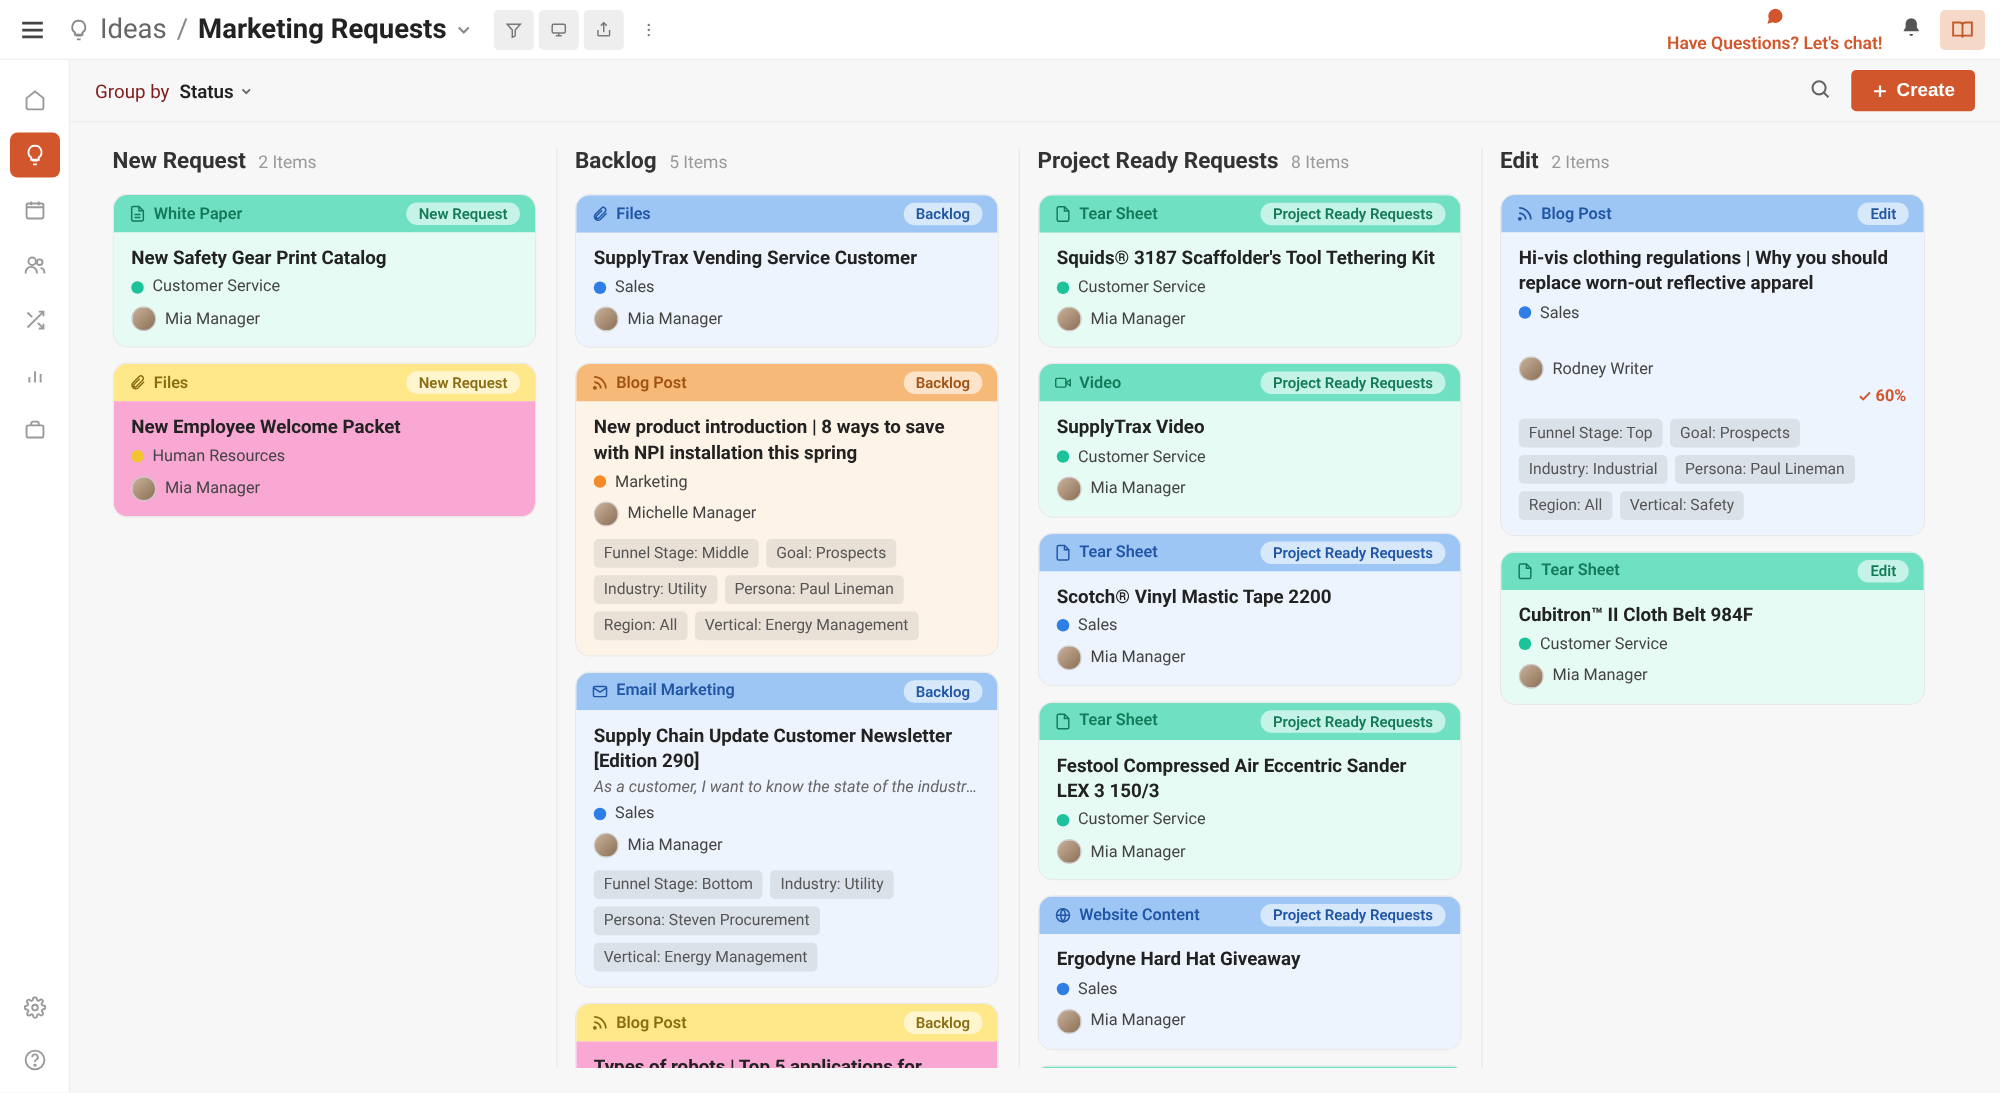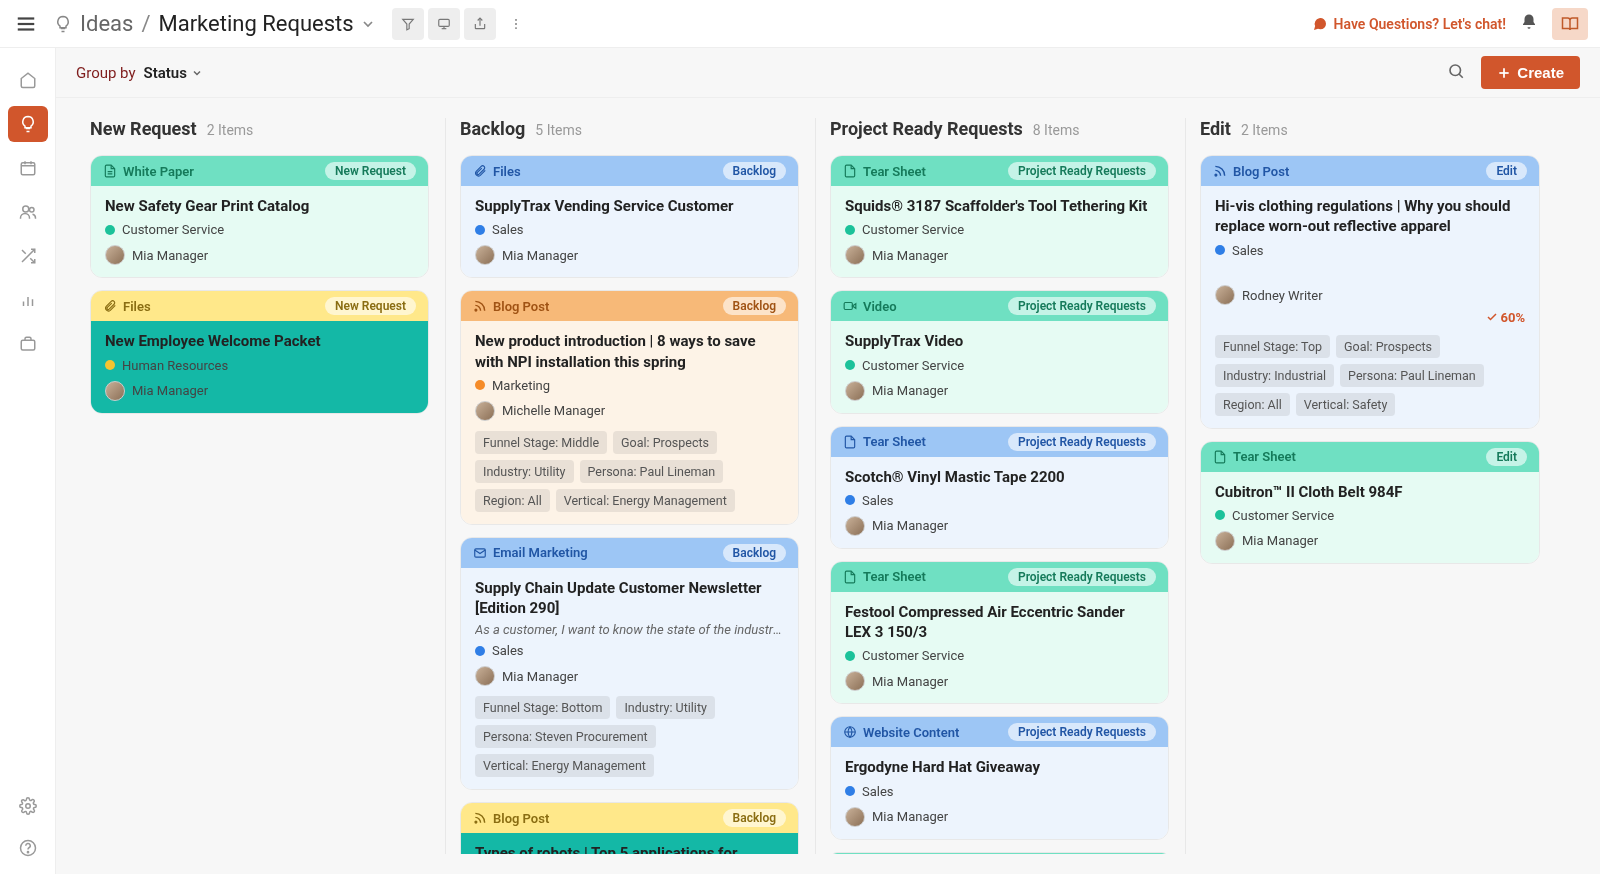--- a/index.html
+++ b/index.html
@@ -6,29 +6,29 @@
   body { font-family: -apple-system, BlinkMacSystemFont, "Segoe UI", Roboto, Helvetica, Arial, sans-serif; background: #f7f7f7; color: #222; font-size: 14px; width: 1600px; height: 874px; overflow: hidden; }
   
   .topbar { height: 48px; background: #fff; display: flex; align-items: center; padding: 0 12px; border-bottom: 1px solid #eee; }
   .hamburger { width: 28px; height: 28px; display: flex; align-items: center; justify-content: center; cursor: pointer; margin-right: 14px; }
   .hamburger svg { width: 22px; height: 22px; }
   
   .breadcrumb { display: flex; align-items: center; font-size: 22px; color: #555; }
   .breadcrumb .bc-icon { margin-right: 8px; color: #888; display:flex; align-items:center;}
   .breadcrumb .bc-text { color: #666; }
   .breadcrumb .sep { margin: 0 8px; color: #888; }
-  .breadcrumb .bc-current { color: #222; font-weight: 400; }
+  .breadcrumb .bc-current { color: #222; font-weight: 700; }
   .breadcrumb .caret { margin-left: 6px; color: #888; display:flex; align-items:center;}
   
   .top-btns { display: flex; margin-left: 16px; gap:4px; }
   .top-btn { width: 32px; height: 32px; background: #eee; border-radius: 4px; display: flex; align-items: center; justify-content: center; color: #777; cursor: pointer; }
   .top-btn.bare { background: transparent; }
   
   .spacer { flex: 1; }
-  .chat-link { color: #d1562c; font-weight: 600; font-size: 14px; display: flex; align-items: center; gap: 6px; cursor:pointer; }
+  .chat-link { color: #d1562c; font-weight: 600; font-size: 14px; display: flex; align-items: center; gap: 6px; cursor:pointer;flex-direction:column; }
   .bell { margin: 0 14px; color: #555; cursor:pointer; }
   .user-book { width: 36px; height: 32px; background: #f6d8c8; border-radius: 4px; display: flex; align-items: center; justify-content: center; color: #c05a2a; cursor:pointer; }
   
   .layout { display: flex; height: calc(874px - 48px); }
   
   .sidebar { width: 56px; background: #fff; border-right: 1px solid #eee; display: flex; flex-direction: column; align-items: center; padding-top: 14px; gap: 8px; position:relative;}
   .side-item { width: 40px; height: 36px; border-radius: 6px; display: flex; align-items: center; justify-content: center; color: #999; cursor: pointer; }
   .side-item.active { background: #d1562c; color: #fff; }
   .sidebar-bottom { position: absolute; bottom: 8px; display:flex; flex-direction:column; gap:6px; align-items:center;}
   
@@ -62,21 +62,21 @@
   .owner-line { display: flex; align-items: center; font-size: 13px; color: #444; margin-top: 8px; }
   .avatar { width: 20px; height: 20px; border-radius: 50%; background: linear-gradient(135deg,#c9b199,#8b6f56); margin-right: 7px; border:1px solid #ccc; flex-shrink:0;}
   .owner-spacer { flex:1;}
   .progress { color:#d1562c; font-weight:700; font-size:13px; display:flex; align-items:center; gap:2px;margin-top:44px;}
   
   .tags { display: flex; flex-wrap: wrap; gap: 6px; margin-top: 10px; }
   .tag { background: rgba(120,120,120,0.15); border-radius: 4px; padding: 4px 8px; font-size: 12.5px; color: #555; }
   
   
   .c-teal .card-head { background: #6fe0c2; color:#157a5a; } .c-teal .card-body{ background:#e6fbf3;}
-  .c-yellow .card-head { background: #ffe88a; color:#8a6d12;} .c-yellow .card-body{ background:#14b8a6;}
+  .c-yellow .card-head { background: #ffe88a; color:#8a6d12;} .c-yellow .card-body{ background:#f9a8d4;}
   .c-blue .card-head { background: #9dc6f5; color:#2156a5;} .c-blue .card-body{ background:#edf4fd;}
   .c-orange .card-head { background: #f7b978; color:#a05314;} .c-orange .card-body{ background:#fdf3e7;}
   
   .dot-teal{background:#1cc29a;} .dot-blue{background:#2f7ee6;} .dot-yellow{background:#f4c430;} .dot-orange{background:#f58b28;}
   
   .icon-svg{width:14px;height:14px;}
   .col-body::-webkit-scrollbar{width:6px;} .col-body::-webkit-scrollbar-thumb{background:#ddd;border-radius:3px;}
 </style>
 </head>
 <body>

